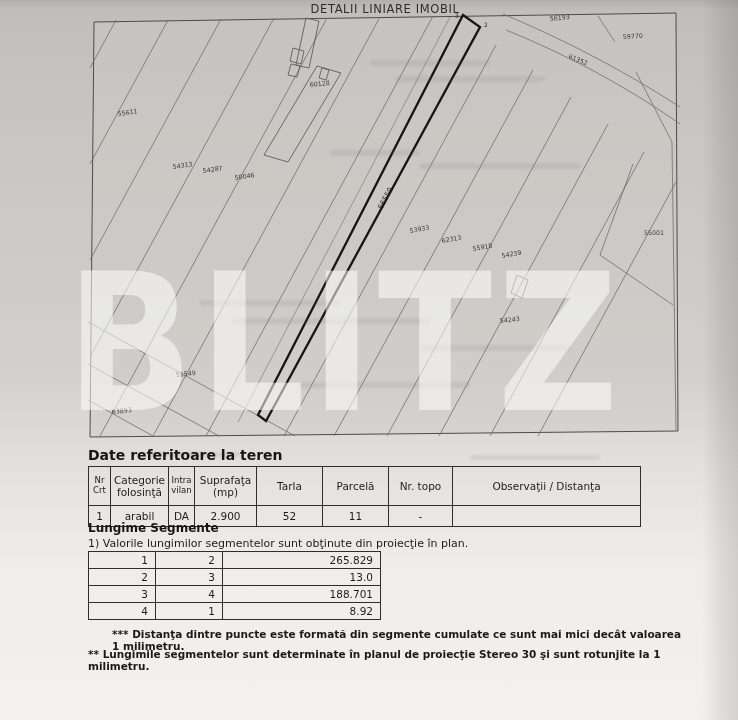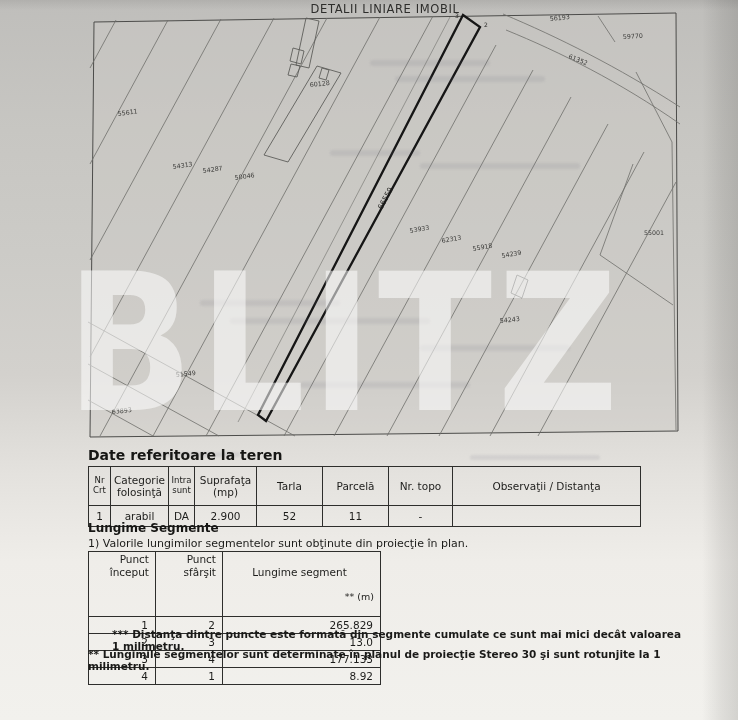--- a/index.html
+++ b/index.html
@@ -170,21 +170,21 @@
       <col style="width:64px">
       <col style="width:188px">
   </colgroup>
   <tbody>
       <tr>
     <th class="small">Nr
 Crt</th>
     <th>Categorie
 folosinţă</th>
     <th class="small">Intra
-sunt</th>
+vilan</th>
     <th>Suprafaţa
 (mp)</th>
     <th>Tarla</th>
     <th>Parcelă</th>
     <th>Nr. topo</th>
     <th>Observaţii / Distanţa</th>
   </tr>
   <tr>
     <td>1</td>
     <td>arabil</td>
@@ -201,44 +201,34 @@
 <div class="section-heading h-seg">Lungime Segmente</div>
 <div class="seg-note">1) Valorile lungimilor segmentelor sunt obţinute din proiecţie în plan.</div>
 
 <table class="seg-table">
   <colgroup>
       <col style="width:67px">
       <col style="width:67px">
       <col style="width:158px">
     </colgroup>
   <tbody>
-      <tr>
-    <th>Punct
-început</th>
-    <th>Punct
-sfârşit</th>
-    <th>
-      <span class="len-head">Lungime segment</span>
-      <span class="len-unit">** (m)</span>
-    </th>
-  </tr>
   <tr>
     <td>1</td>
     <td>2</td>
     <td>265.829</td>
   </tr>
   <tr>
     <td>2</td>
     <td>3</td>
     <td>13.0</td>
   </tr>
   <tr>
     <td>3</td>
     <td>4</td>
-    <td>177.133</td>
+    <td>188.701</td>
   </tr>
   <tr>
     <td>4</td>
     <td>1</td>
     <td>8.92</td>
   </tr>
 </tbody>
   </table>
 
 <div class="footnote fn1">** Lungimile segmentelor sunt determinate în planul de proiecţie Stereo 30 şi sunt rotunjite la 1 milimetru.</div>

